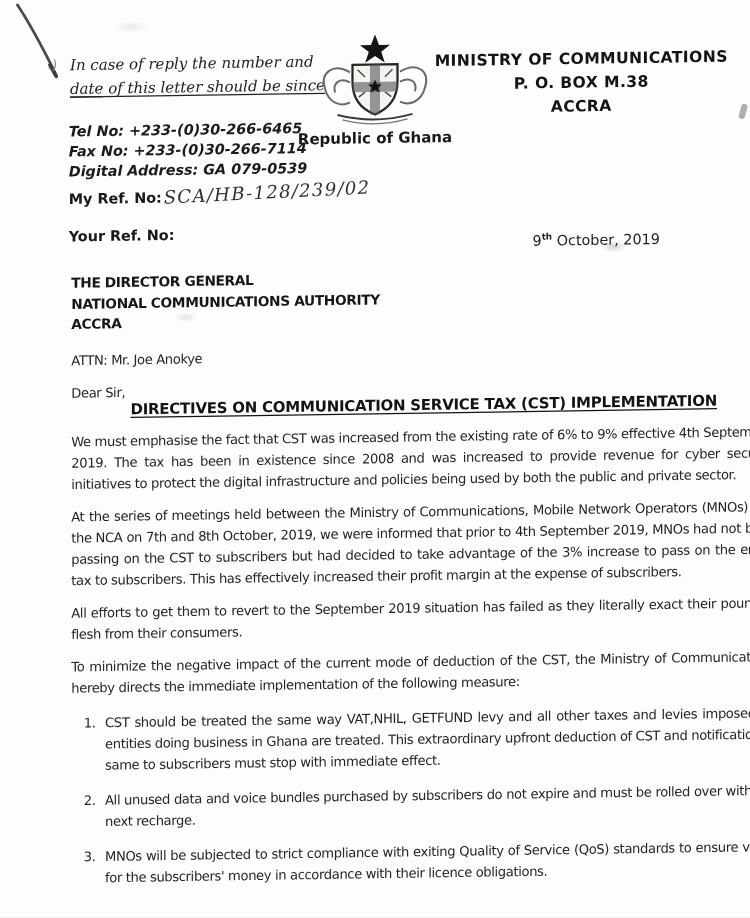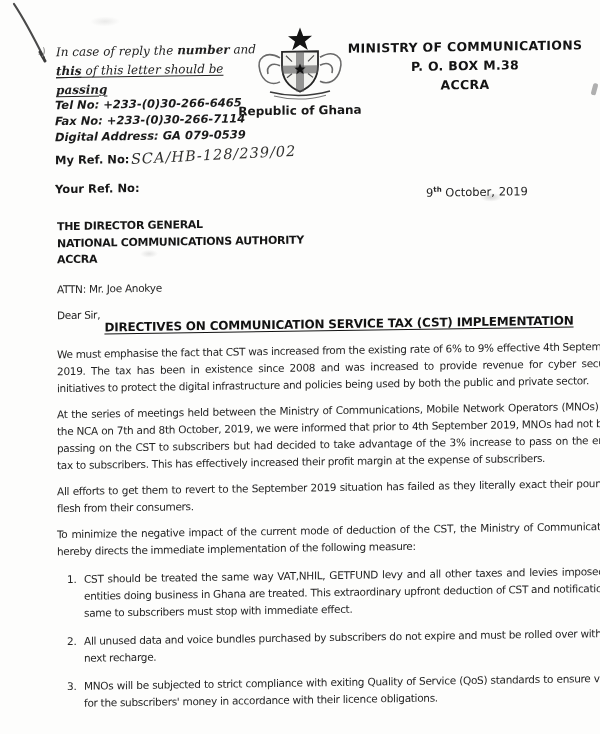--- a/index.html
+++ b/index.html
@@ -10,21 +10,21 @@
   }
   .sheet{position:absolute;inset:0;transform:skewY(-0.85deg);transform-origin:0 0;}
   .abs{position:absolute;}
 
   
   .reply-note{
     left:56px;top:44px;width:215px;
     font-family:"DejaVu Serif",serif;font-style:italic;font-size:12px;line-height:19px;color:#222;
   }
   .reply-note .u{text-decoration:underline;text-underline-offset:2px;}
-  .reply-note b{font-weight:bold;}
+  .reply-note b{font-weight:normal;}
   .pen-paren{left:38px;top:46px;font-size:11px;color:#8a8a8a;transform:rotate(8deg);}
 
   .crest{left:250px;top:30px;width:100px;height:76px;}
   .crest-caption{
     left:228px;top:108px;width:144px;text-align:center;
     font-weight:bold;font-size:12px;color:#181818;
   }
 
   .ministry{
     left:336px;top:44px;width:258px;text-align:center;
@@ -89,21 +89,21 @@
 
     <div class="abs smudge1"></div>
     <div class="abs smudge2"></div>
     <div class="abs smudge3"></div>
     <div class="abs edge-mark"></div>
 
     <div class="abs pen-paren">.)</div>
 
     <div class="abs reply-note">
       <div><span>In case of reply the </span><b>number</b><span> and</span></div>
-      <div class="u"><b class="u">this</b><span> of this letter should be </span><b>passing</b></div>
+      <div class="u"><b class="u">date</b><span> of this letter should be </span><b>since</b></div>
     </div>
 
     <svg class="abs crest" viewBox="0 0 100 76">
       <polygon points="50,2 53.2,10.5 62,10.5 55,16 57.8,24.5 50,19.2 42.2,24.5 45,16 38,10.5 46.8,10.5" fill="#141414"></polygon>
 
       <path d="M30,32 C16,24 6,32 10,45 C13,56 22,60 30,56 M30,40 C22,36 16,40 18,48" stroke="#6a6a6a" stroke-width="1.6" fill="none"></path>
       <path d="M70,32 C84,24 94,32 90,45 C87,56 78,60 70,56 M70,40 C78,36 84,40 82,48" stroke="#6a6a6a" stroke-width="1.6" fill="none"></path>
 
       <path d="M32,26 h36 v14 c0,14 -8,22 -18,26 c-10,-4 -18,-12 -18,-26 z" fill="#f3f3f0" stroke="#262626" stroke-width="1.8"></path>
       <rect x="46" y="26" width="8" height="40" fill="#555" opacity="0.6"></rect>

